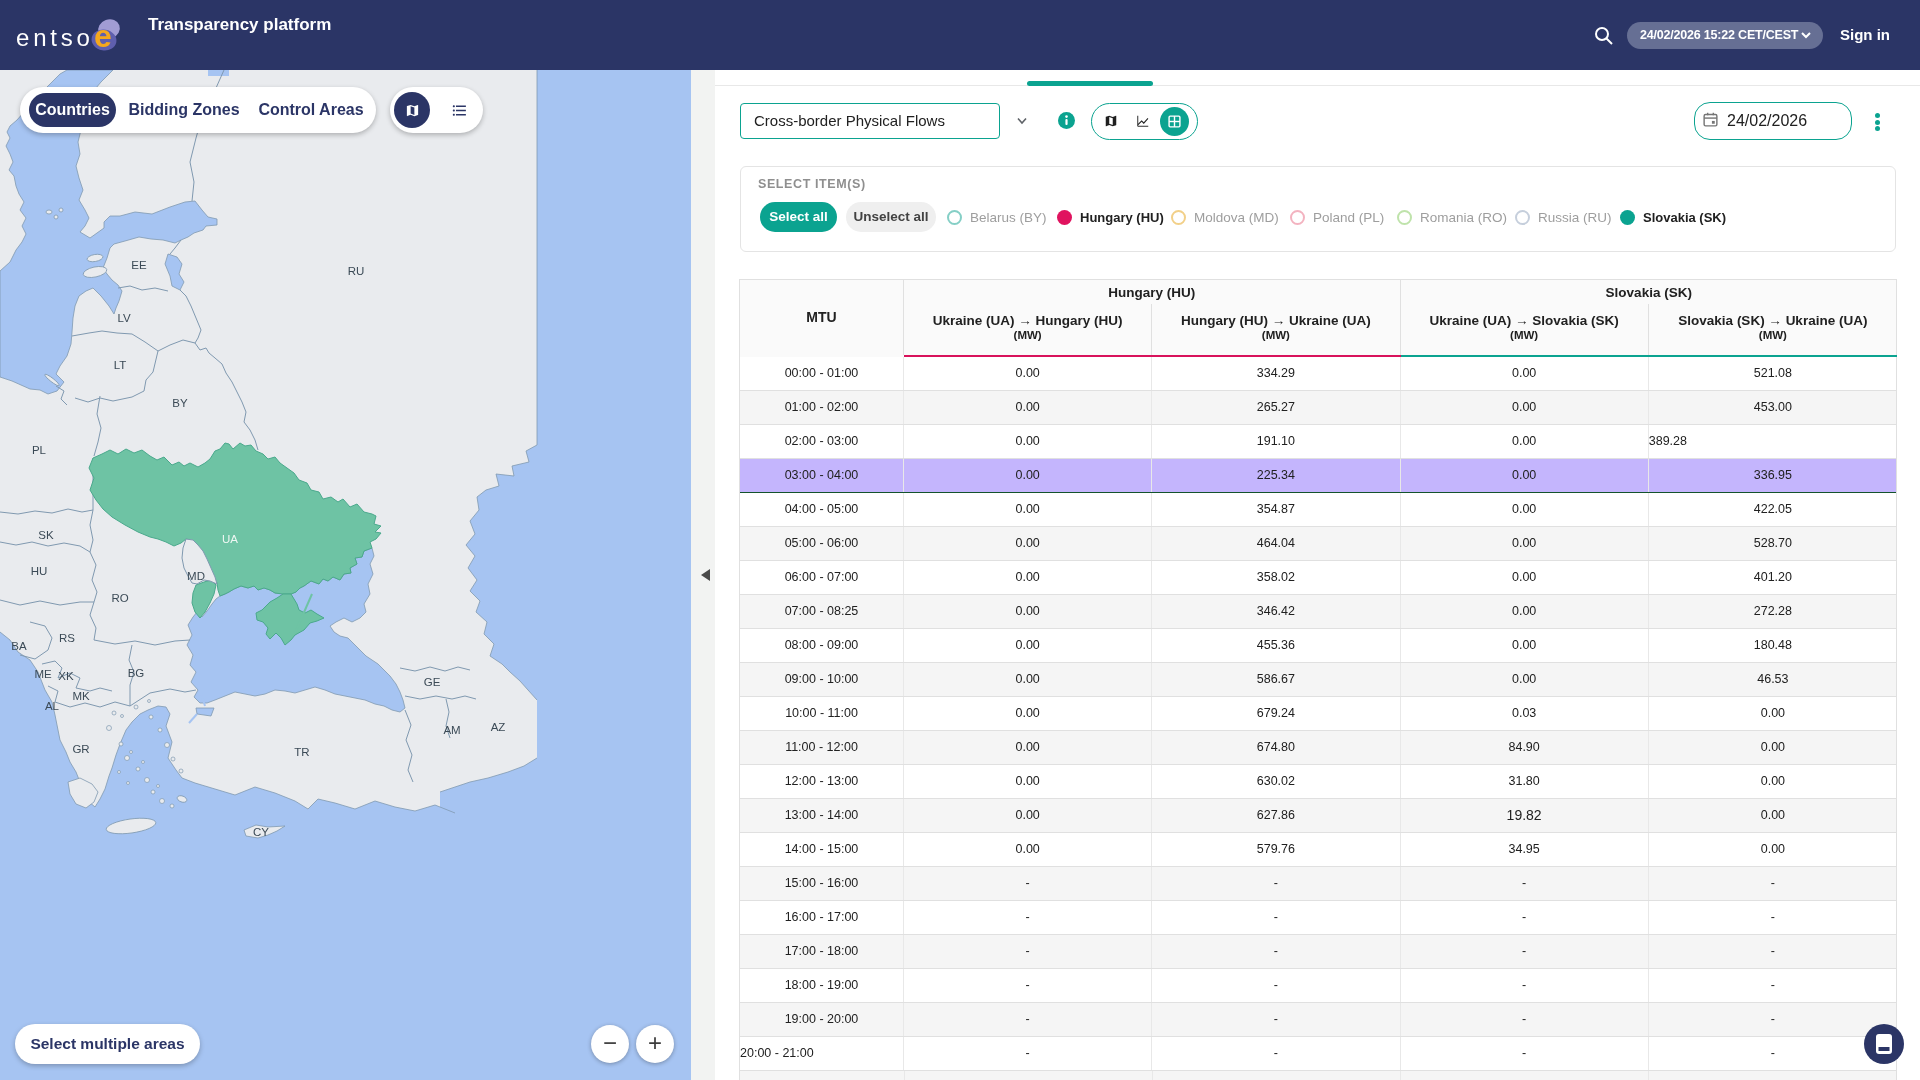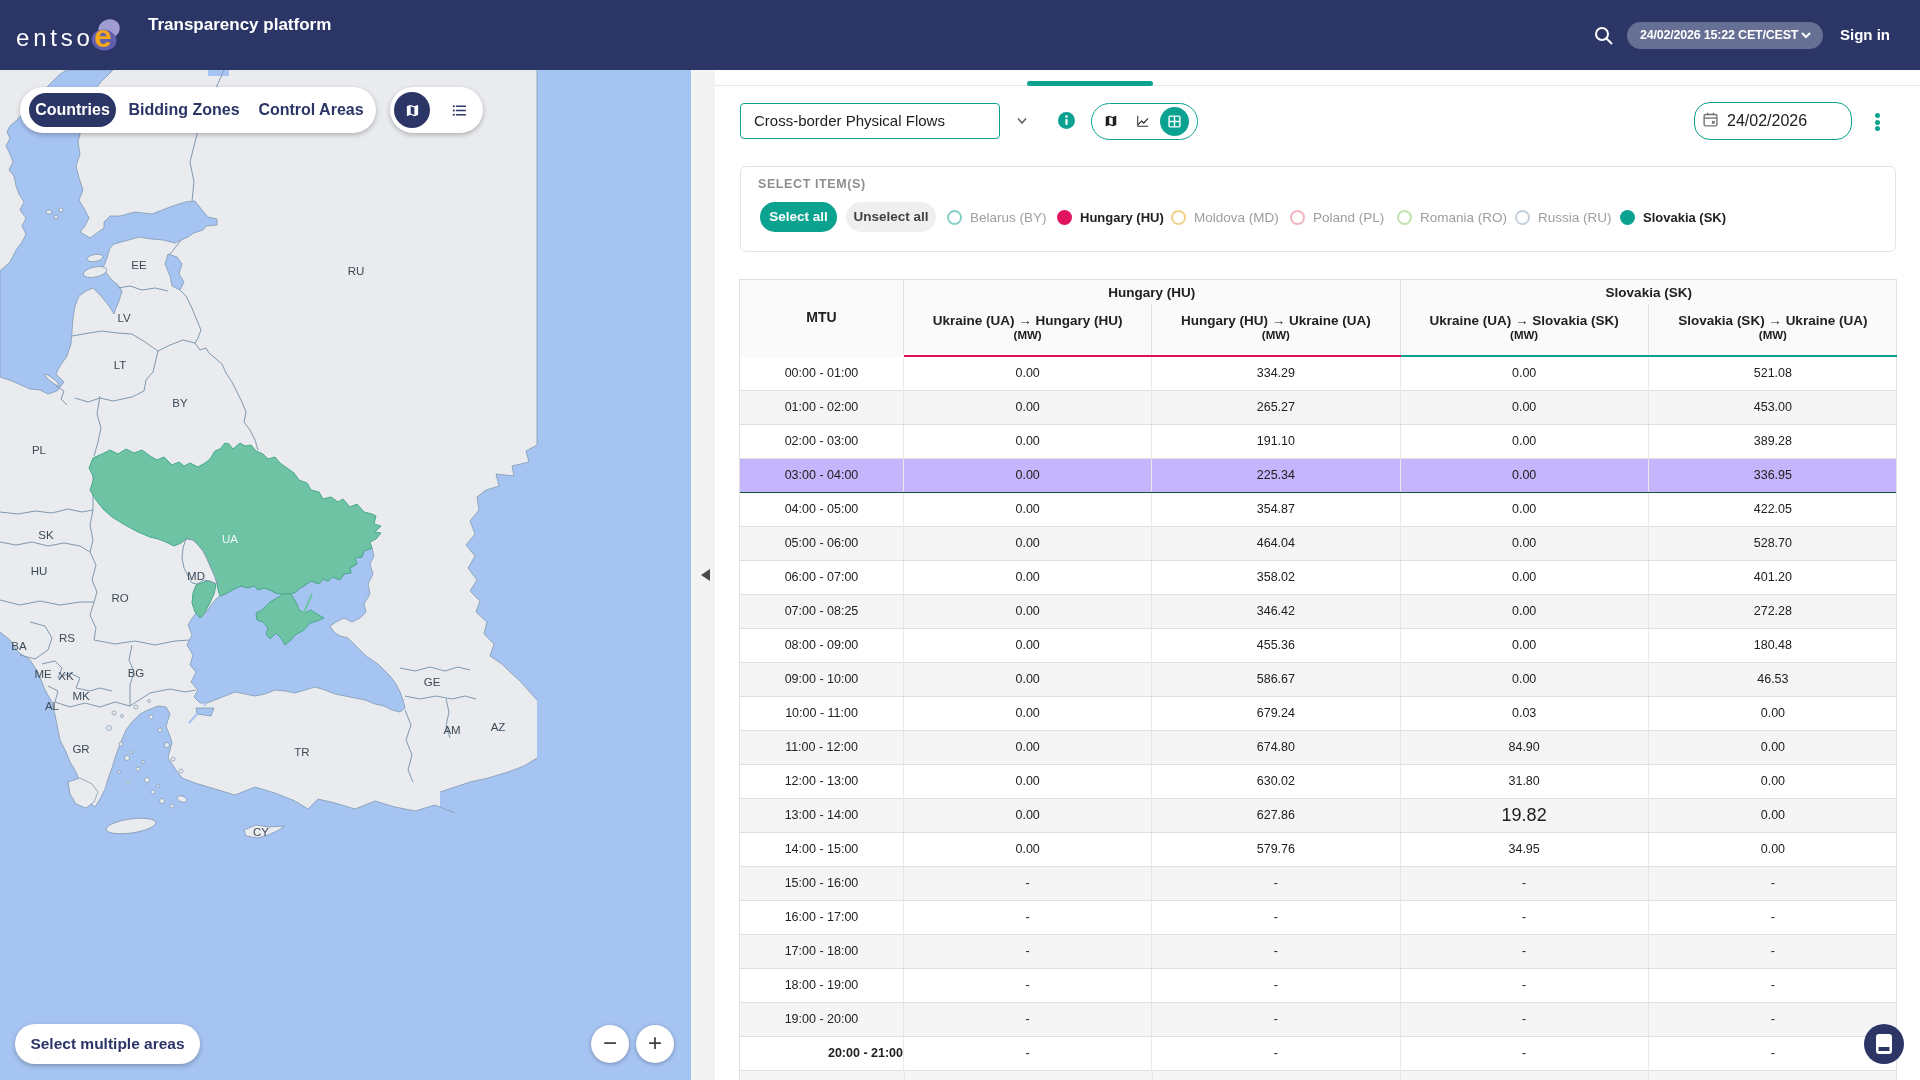--- a/index.html
+++ b/index.html
@@ -308,21 +308,21 @@
     <div style="position:absolute;left:164px;top:0;width:248.25px;height:33px;line-height:33px;border-right:1px solid #e8e8e8;text-align:center;font-size:12.5px;color:#212121;">0.00</div>
     <div style="position:absolute;left:412.25px;top:0;width:248.25px;height:33px;line-height:33px;border-right:1px solid #e8e8e8;text-align:center;font-size:12.5px;color:#212121;">265.27</div>
     <div style="position:absolute;left:660.5px;top:0;width:248.25px;height:33px;line-height:33px;border-right:1px solid #e8e8e8;text-align:center;font-size:12.5px;color:#212121;">0.00</div>
     <div style="position:absolute;left:908.75px;top:0;width:248.25px;height:33px;line-height:33px;text-align:center;font-size:12.5px;color:#212121;">453.00</div>
   </div>
   <div style="position:absolute;left:0;top:68px;width:1157px;height:34px;background:#fff;border-bottom:1px solid #e0e0e0;">
     <div style="position:absolute;left:0px;top:0;width:164px;height:33px;line-height:33px;border-right:1px solid #e8e8e8;text-align:center;font-size:12.5px;color:#212121;">02:00 - 03:00</div>
     <div style="position:absolute;left:164px;top:0;width:248.25px;height:33px;line-height:33px;border-right:1px solid #e8e8e8;text-align:center;font-size:12.5px;color:#212121;">0.00</div>
     <div style="position:absolute;left:412.25px;top:0;width:248.25px;height:33px;line-height:33px;border-right:1px solid #e8e8e8;text-align:center;font-size:12.5px;color:#212121;">191.10</div>
     <div style="position:absolute;left:660.5px;top:0;width:248.25px;height:33px;line-height:33px;border-right:1px solid #e8e8e8;text-align:center;font-size:12.5px;color:#212121;">0.00</div>
-    <div style="position:absolute;left:908.75px;top:0;width:248.25px;height:33px;line-height:33px;text-align:center;font-size:12.5px;color:#212121;">389.28</div>
+    <div style="position:absolute;left:908.75px;top:0;width:248.25px;height:33px;line-height:33px;font-size:12.5px;color:#212121;">389.28</div>
   </div>
   <div style="position:absolute;left:0;top:102px;width:1157px;height:34px;background:#c4b5fd;border-bottom:1px solid #14532d;">
     <div style="position:absolute;left:0px;top:0;width:164px;height:33px;line-height:33px;border-right:1px solid #e8e8e8;text-align:center;font-size:12.5px;color:#212121;">03:00 - 04:00</div>
     <div style="position:absolute;left:164px;top:0;width:248.25px;height:33px;line-height:33px;border-right:1px solid #e8e8e8;text-align:center;font-size:12.5px;color:#212121;">0.00</div>
     <div style="position:absolute;left:412.25px;top:0;width:248.25px;height:33px;line-height:33px;border-right:1px solid #e8e8e8;text-align:center;font-size:12.5px;color:#212121;">225.34</div>
     <div style="position:absolute;left:660.5px;top:0;width:248.25px;height:33px;line-height:33px;border-right:1px solid #e8e8e8;text-align:center;font-size:12.5px;color:#212121;">0.00</div>
     <div style="position:absolute;left:908.75px;top:0;width:248.25px;height:33px;line-height:33px;text-align:center;font-size:12.5px;color:#212121;">336.95</div>
   </div>
   <div style="position:absolute;left:0;top:136px;width:1157px;height:34px;background:#fff;border-bottom:1px solid #e0e0e0;">
     <div style="position:absolute;left:0px;top:0;width:164px;height:33px;line-height:33px;border-right:1px solid #e8e8e8;text-align:center;font-size:12.5px;color:#212121;">04:00 - 05:00</div>
@@ -384,21 +384,21 @@
     <div style="position:absolute;left:0px;top:0;width:164px;height:33px;line-height:33px;border-right:1px solid #e8e8e8;text-align:center;font-size:12.5px;color:#212121;">12:00 - 13:00</div>
     <div style="position:absolute;left:164px;top:0;width:248.25px;height:33px;line-height:33px;border-right:1px solid #e8e8e8;text-align:center;font-size:12.5px;color:#212121;">0.00</div>
     <div style="position:absolute;left:412.25px;top:0;width:248.25px;height:33px;line-height:33px;border-right:1px solid #e8e8e8;text-align:center;font-size:12.5px;color:#212121;">630.02</div>
     <div style="position:absolute;left:660.5px;top:0;width:248.25px;height:33px;line-height:33px;border-right:1px solid #e8e8e8;text-align:center;font-size:12.5px;color:#212121;">31.80</div>
     <div style="position:absolute;left:908.75px;top:0;width:248.25px;height:33px;line-height:33px;text-align:center;font-size:12.5px;color:#212121;">0.00</div>
   </div>
   <div style="position:absolute;left:0;top:442px;width:1157px;height:34px;background:#f5f5f5;border-bottom:1px solid #e0e0e0;">
     <div style="position:absolute;left:0px;top:0;width:164px;height:33px;line-height:33px;border-right:1px solid #e8e8e8;text-align:center;font-size:12.5px;color:#212121;">13:00 - 14:00</div>
     <div style="position:absolute;left:164px;top:0;width:248.25px;height:33px;line-height:33px;border-right:1px solid #e8e8e8;text-align:center;font-size:12.5px;color:#212121;">0.00</div>
     <div style="position:absolute;left:412.25px;top:0;width:248.25px;height:33px;line-height:33px;border-right:1px solid #e8e8e8;text-align:center;font-size:12.5px;color:#212121;">627.86</div>
-    <div style="position:absolute;left:660.5px;top:0;width:248.25px;height:33px;line-height:33px;border-right:1px solid #e8e8e8;text-align:center;font-size:18px;color:#212121;">19.82</div>
+    <div style="position:absolute;left:660.5px;top:0;width:248.25px;height:33px;line-height:33px;border-right:1px solid #e8e8e8;text-align:center;font-size:14px;color:#212121;">19.82</div>
     <div style="position:absolute;left:908.75px;top:0;width:248.25px;height:33px;line-height:33px;text-align:center;font-size:12.5px;color:#212121;">0.00</div>
   </div>
   <div style="position:absolute;left:0;top:476px;width:1157px;height:34px;background:#fff;border-bottom:1px solid #e0e0e0;">
     <div style="position:absolute;left:0px;top:0;width:164px;height:33px;line-height:33px;border-right:1px solid #e8e8e8;text-align:center;font-size:12.5px;color:#212121;">14:00 - 15:00</div>
     <div style="position:absolute;left:164px;top:0;width:248.25px;height:33px;line-height:33px;border-right:1px solid #e8e8e8;text-align:center;font-size:12.5px;color:#212121;">0.00</div>
     <div style="position:absolute;left:412.25px;top:0;width:248.25px;height:33px;line-height:33px;border-right:1px solid #e8e8e8;text-align:center;font-size:12.5px;color:#212121;">579.76</div>
     <div style="position:absolute;left:660.5px;top:0;width:248.25px;height:33px;line-height:33px;border-right:1px solid #e8e8e8;text-align:center;font-size:12.5px;color:#212121;">34.95</div>
     <div style="position:absolute;left:908.75px;top:0;width:248.25px;height:33px;line-height:33px;text-align:center;font-size:12.5px;color:#212121;">0.00</div>
   </div>
   <div style="position:absolute;left:0;top:510px;width:1157px;height:34px;background:#f5f5f5;border-bottom:1px solid #e0e0e0;">
@@ -430,21 +430,21 @@
     <div style="position:absolute;left:908.75px;top:0;width:248.25px;height:33px;line-height:33px;text-align:center;font-size:12.5px;color:#212121;">-</div>
   </div>
   <div style="position:absolute;left:0;top:646px;width:1157px;height:34px;background:#f5f5f5;border-bottom:1px solid #e0e0e0;">
     <div style="position:absolute;left:0px;top:0;width:164px;height:33px;line-height:33px;border-right:1px solid #e8e8e8;text-align:center;font-size:12.5px;color:#212121;">19:00 - 20:00</div>
     <div style="position:absolute;left:164px;top:0;width:248.25px;height:33px;line-height:33px;border-right:1px solid #e8e8e8;text-align:center;font-size:12.5px;color:#212121;">-</div>
     <div style="position:absolute;left:412.25px;top:0;width:248.25px;height:33px;line-height:33px;border-right:1px solid #e8e8e8;text-align:center;font-size:12.5px;color:#212121;">-</div>
     <div style="position:absolute;left:660.5px;top:0;width:248.25px;height:33px;line-height:33px;border-right:1px solid #e8e8e8;text-align:center;font-size:12.5px;color:#212121;">-</div>
     <div style="position:absolute;left:908.75px;top:0;width:248.25px;height:33px;line-height:33px;text-align:center;font-size:12.5px;color:#212121;">-</div>
   </div>
   <div style="position:absolute;left:0;top:680px;width:1157px;height:34px;background:#fff;border-bottom:1px solid #e0e0e0;">
-    <div style="position:absolute;left:0px;top:0;width:164px;height:33px;line-height:33px;border-right:1px solid #e8e8e8;text-align:right;font-size:12.5px;color:#212121;font-weight:bold;">20:00 - 21:00</div>
+    <div style="position:absolute;left:0px;top:0;width:164px;height:33px;line-height:33px;border-right:1px solid #e8e8e8;text-align:left;font-size:12.5px;color:#212121;">20:00 - 21:00</div>
     <div style="position:absolute;left:164px;top:0;width:248.25px;height:33px;line-height:33px;border-right:1px solid #e8e8e8;text-align:center;font-size:12.5px;color:#212121;">-</div>
     <div style="position:absolute;left:412.25px;top:0;width:248.25px;height:33px;line-height:33px;border-right:1px solid #e8e8e8;text-align:center;font-size:12.5px;color:#212121;">-</div>
     <div style="position:absolute;left:660.5px;top:0;width:248.25px;height:33px;line-height:33px;border-right:1px solid #e8e8e8;text-align:center;font-size:12.5px;color:#212121;">-</div>
     <div style="position:absolute;left:908.75px;top:0;width:248.25px;height:33px;line-height:33px;text-align:center;font-size:12.5px;color:#212121;">-</div>
   </div>
   <div style="position:absolute;left:0;top:714px;width:1157px;height:9px;background:#f5f5f5;">
       <div style="position:absolute;left:164px;top:0;width:1px;height:9px;background:#e8e8e8;"></div>
       <div style="position:absolute;left:412px;top:0;width:1px;height:9px;background:#e8e8e8;"></div>
       <div style="position:absolute;left:660px;top:0;width:1px;height:9px;background:#e8e8e8;"></div>
       <div style="position:absolute;left:908px;top:0;width:1px;height:9px;background:#e8e8e8;"></div>

